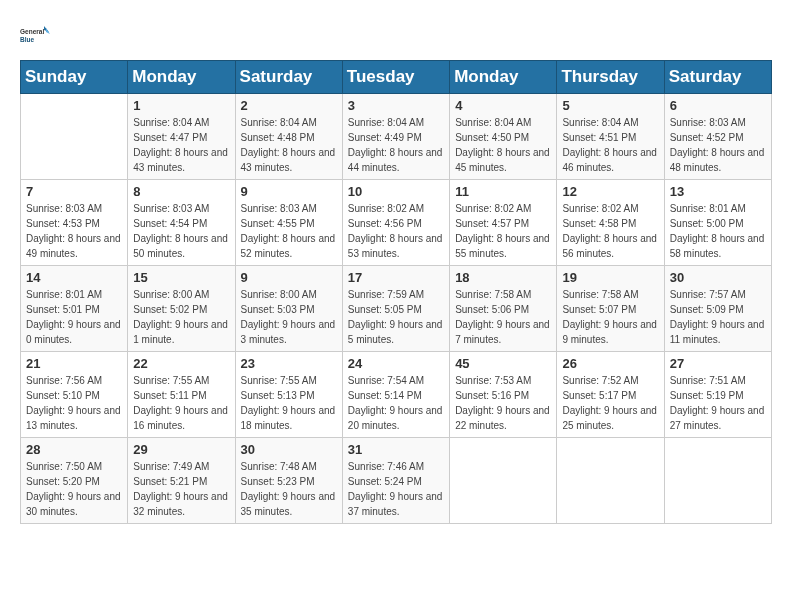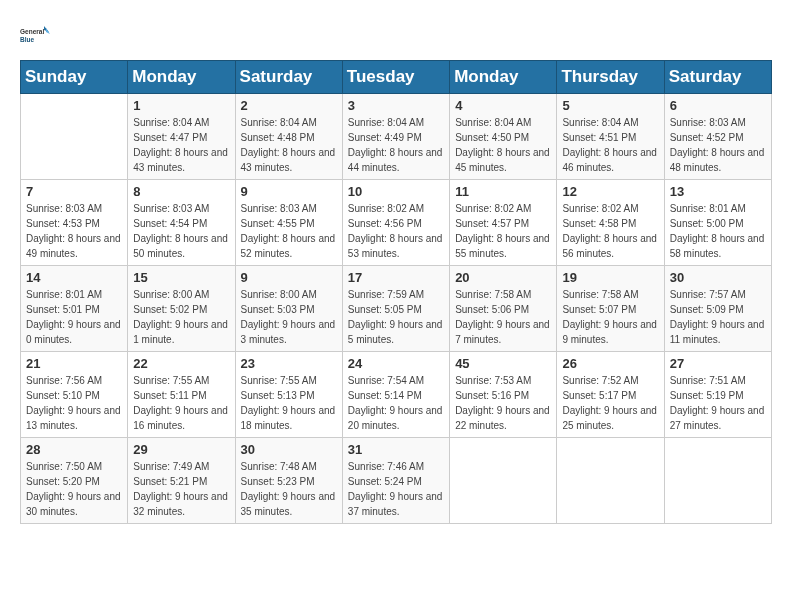--- a/index.html
+++ b/index.html
@@ -177,21 +177,21 @@
         </td>
         <td>
           <span class="day-number">9</span>
           <div class="day-info">Sunrise: 8:00 AM<br>Sunset: 5:03 PM<br>Daylight: 9 hours and 3 minutes.</div>
         </td>
         <td>
           <span class="day-number">17</span>
           <div class="day-info">Sunrise: 7:59 AM<br>Sunset: 5:05 PM<br>Daylight: 9 hours and 5 minutes.</div>
         </td>
         <td>
-          <span class="day-number">20</span>
+          <span class="day-number">18</span>
           <div class="day-info">Sunrise: 7:58 AM<br>Sunset: 5:06 PM<br>Daylight: 9 hours and 7 minutes.</div>
         </td>
         <td>
           <span class="day-number">19</span>
           <div class="day-info">Sunrise: 7:58 AM<br>Sunset: 5:07 PM<br>Daylight: 9 hours and 9 minutes.</div>
         </td>
         <td>
           <span class="day-number">30</span>
           <div class="day-info">Sunrise: 7:57 AM<br>Sunset: 5:09 PM<br>Daylight: 9 hours and 11 minutes.</div>
         </td>

